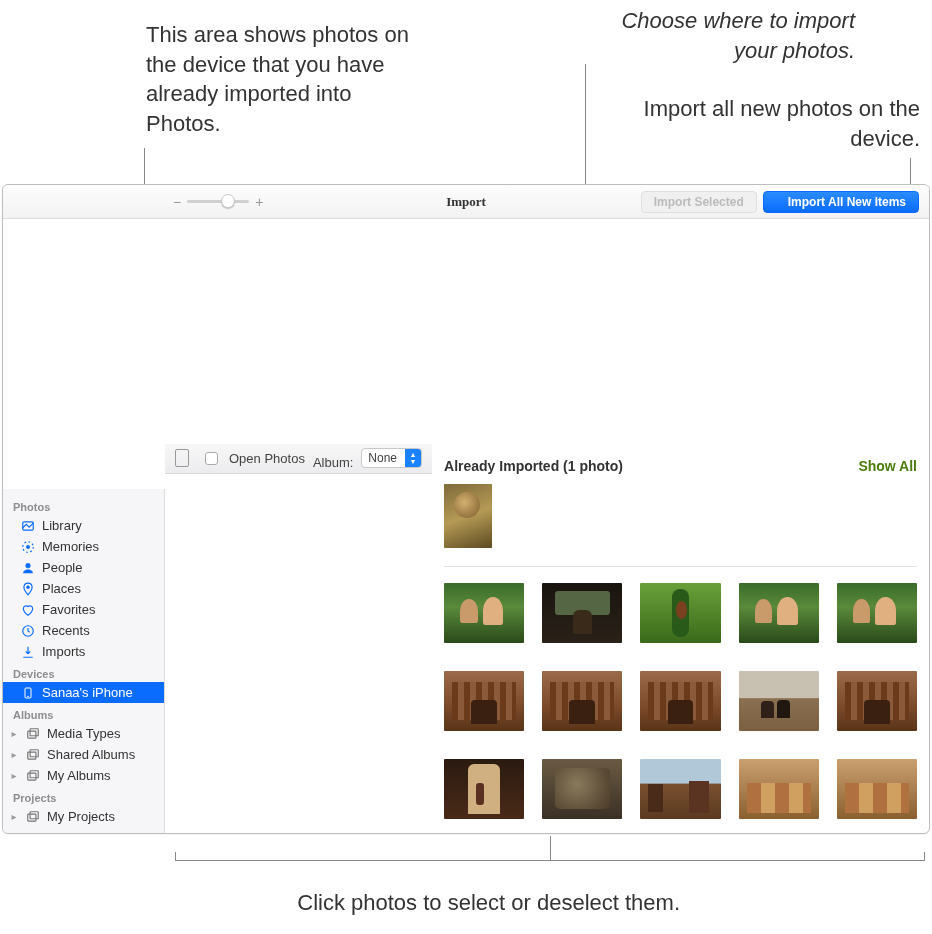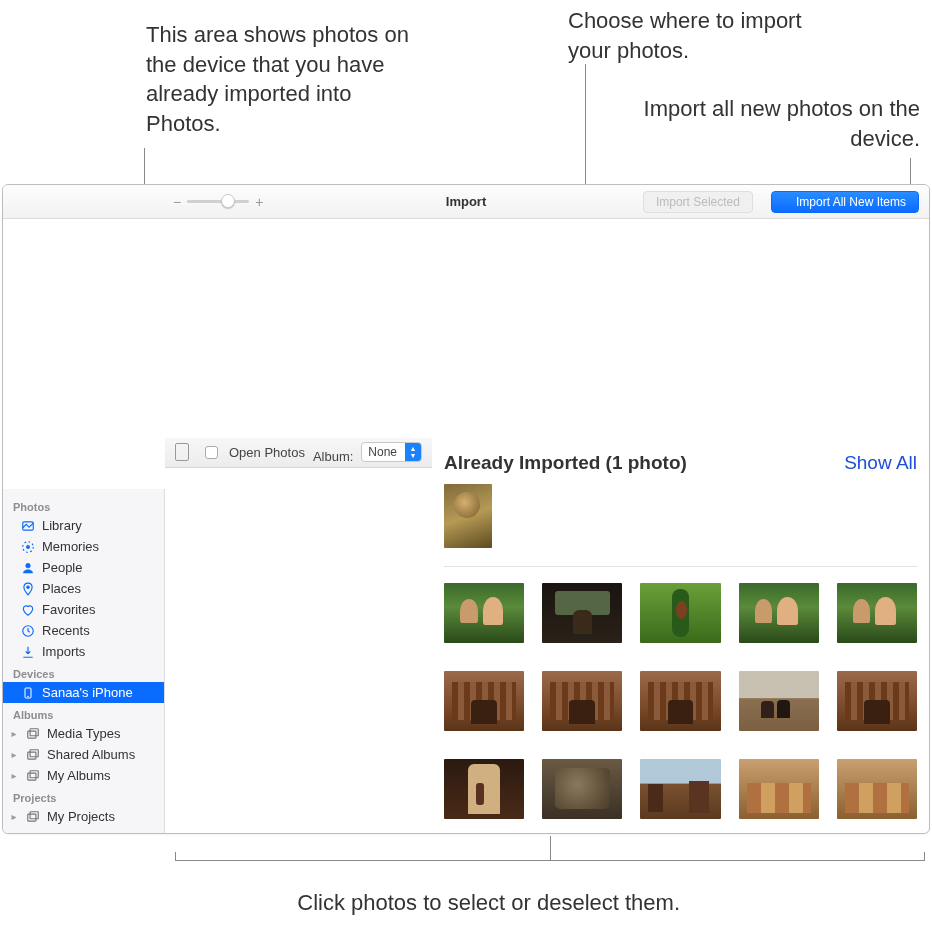--- a/index.html
+++ b/index.html
@@ -13,21 +13,21 @@
   }
 
   
   .callout {
     position: absolute;
     font-size: 22px;
     line-height: 1.35;
     color: #333;
   }
   .callout-tl { top: 20px; left: 146px; width: 280px; }
-  .callout-tr1 { top: 6px; left: 568px; width: 260px; text-align: left; }
+  .callout-tr1 { top: 6px; left: 595px; width: 260px; text-align: right; font-style: italic; }
   .callout-tr2 { top: 94px; left: 600px; width: 320px; text-align: right; }
   .callout-bottom { bottom: 16px; left: 250px; width: 430px; text-align: right; }
 
   
   .leader { position: absolute; background: #888; }
   .leader-tl-v { left: 144px; top: 148px; width: 1px; height: 220px; }
   .leader-tl-h { left: 144px; top: 368px; height: 1px; width: 30px; }
   .leader-tr1-v { left: 585px; top: 64px; width: 1px; height: 174px; }
   .leader-tr2-v { left: 910px; top: 158px; width: 1px; height: 38px; }
   .leader-b-v { left: 550px; top: 836px; width: 1px; height: 24px; }
@@ -64,32 +64,33 @@
     display: flex;
     align-items: center;
     padding: 0 10px 0 170px;
     position: relative;
     background: linear-gradient(#fdfdfd,#f2f2f2);
     border-bottom: 1px solid #dcdcdc;
   }
   .zoom { display: flex; align-items: center; gap: 6px; color: #999; font-size: 14px; }
   .slider-track { width: 62px; height: 3px; background: #d0d0d0; border-radius: 2px; position: relative; }
   .slider-thumb { width: 14px; height: 14px; background: #fff; border: 1px solid #c8c8c8; border-radius: 50%; position: absolute; top: -6px; left: 34px; box-shadow: 0 1px 1px rgba(0,0,0,.2); }
-  .toolbar-title { font-weight: 700; font-size: 13px; position: absolute; left: 50%; transform: translateX(-50%); color: #333; }
+  .toolbar-title { font-weight: 700; font-size: 13px; position: absolute; left: 50%; transform: translateX(-50%); color: #333; font-family: Liberation Serif, serif; }
   .toolbar-spacer { flex: 1; }
   .btn {
     font-size: 12px;
     padding: 3px 12px;
     border-radius: 4px;
     border: 1px solid #c8c8c8;
     background: linear-gradient(#fff,#f4f4f4);
     color: #888;
     cursor: default;
-    margin-left: 18px;
+    margin-left: 6px;
     white-space: nowrap;
+    font-weight: bold;
   }
   .btn-disabled { color: #bbb; background: #f0f0f0; border-color: #dedede; }
   .btn-primary { background: linear-gradient(#2a8cff,#0a6cff); color: #fff; border-color: #0a6cff; cursor: pointer; padding-left: 24px; }
 
   
   .body { flex: 1; display: flex; min-height: 0; align-items: flex-end; }
 
   
   .sidebar {
     width: 162px;
@@ -129,22 +130,22 @@
     border: 1px solid #c8c8c8; border-radius: 4px;
     background: #fff; font-size: 12px; overflow: hidden; height: 20px;
   }
   .select .sel-text { padding: 0 6px; }
   .select .sel-arrows {
     background: #1a81ff; color: #fff; width: 16px; height: 100%;
     display: flex; flex-direction: column; align-items: center; justify-content: center; font-size: 7px; line-height: 7px;
   }
 
   .content { flex: 1; overflow: auto; padding: 8px 12px; }
-  .section-head { display: flex; align-items: center; font-size: 19px; font-weight: 700; color: #333; padding: 6px 0 10px; }
-  .show-all { margin-left: auto; font-weight: 400; color: #1d4ed8; cursor: pointer; }
+  .section-head { display: flex; align-items: center; font-size: 14px; font-weight: 700; color: #333; padding: 6px 0 10px; }
+  .show-all { margin-left: auto; font-weight: 700; color: #4d7c0f; cursor: pointer; }
   .thumb {
     background: #8a7a5c;
     border-radius: 1px;
     position: relative;
     overflow: hidden;
     display: inline-block;
   }
   .already-thumb { width: 48px; height: 64px; background: linear-gradient(160deg,#7f6a3a 0%,#b59a55 50%,#5c4a20 100%); }
   .already-thumb::after{
     content:""; position:absolute; left:10px; top:8px; width:26px; height:26px; border-radius:50%;

